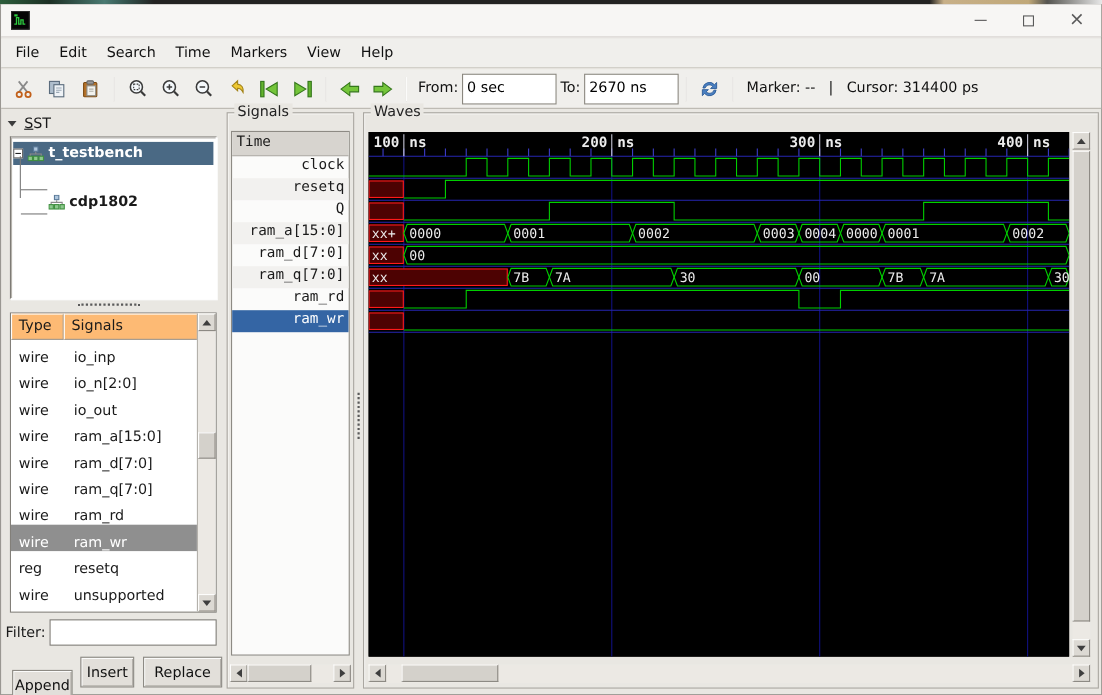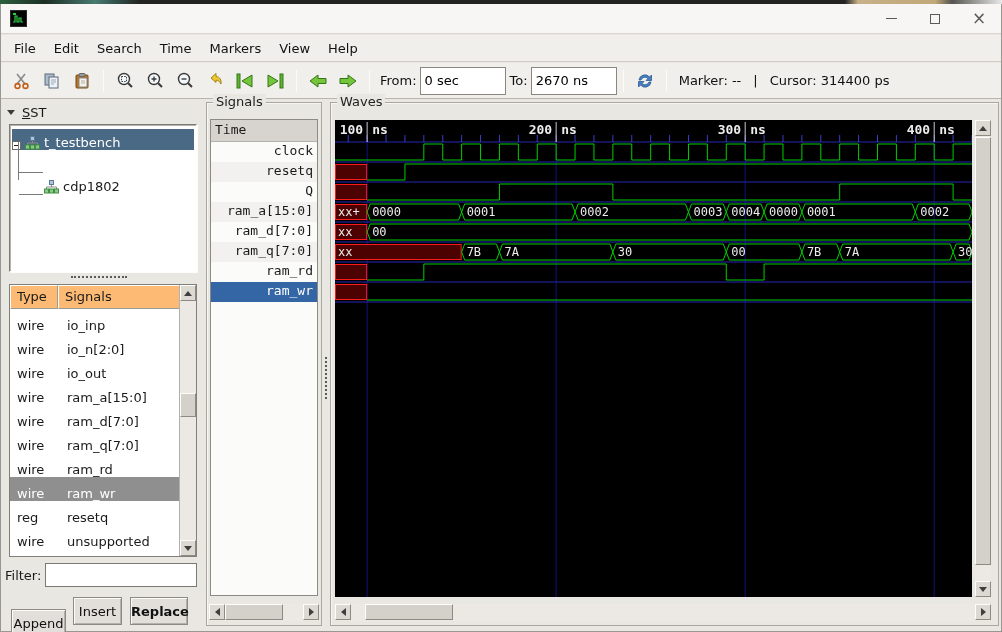--- a/index.html
+++ b/index.html
@@ -37,21 +37,21 @@
   
   #main { position:absolute; left:0; top:95px; width:100%; height:533px; }
 
   
   #sst-header { position:absolute; left:6px; top:6px; display:flex; align-items:center; }
   #sst-tri { width:0; height:0; border-left:4px solid transparent; border-right:4px solid transparent; border-top:5px solid #3c3c3c; margin-right:7px; }
   #sst-accel { text-decoration:underline; }
 
   
   #tree { position:absolute; left:8px; top:25px; width:188px; height:148px; background:#fff; border:1px solid #7e7b75; border-right-color:#fff; border-bottom-color:#fff; box-shadow:inset 1px 1px 0 #b6b3ad, 1px 1px 0 #fdfdfd; overflow:hidden; }
-  .tree-row { position:absolute; left:2px; height:21px; display:flex; align-items:flex-end; width:182px; }
+  .tree-row { position:absolute; left:2px; height:21px; display:flex; align-items:center; width:182px;font-weight:bold; }
   .tree-sel { background:#4a6984; color:#fff; }
   .expander { width:9px; height:9px; background:#fff; border:1px solid #6a6a6a; position:relative; flex:none; }
   .expander::after { content:""; position:absolute; left:1px; top:3px; width:5px; height:1px; background:#222; }
   .tree-line { position:absolute; background:#7a7a7a; }
   .hier-icon { flex:none; margin:0 4px; }
 
   #dots-h { position:absolute; left:70px; top:177px; width:56px; border-top:2px dotted #5a5a5a; }
 
   
   #sigtable-wrap { position:absolute; left:8px; top:185px; width:188px; height:273px; background:#fff; border:1px solid #827f79; }
@@ -74,21 +74,21 @@
   .arr-down { border-left:4px solid transparent; border-right:4px solid transparent; border-top:5px solid #3e3e3e; }
   .arr-left { border-top:4px solid transparent; border-bottom:4px solid transparent; border-right:5px solid #3e3e3e; }
   .arr-right{ border-top:4px solid transparent; border-bottom:4px solid transparent; border-left:5px solid #3e3e3e; }
 
   
   #filter-label { position:absolute; left:4px; top:469px; }
   #filter-input { position:absolute; left:44px; top:464px; width:152px; height:24px; border:1px solid #7d7a74; background:#fff; font-size:13px; padding:0 4px; }
   .gbtn { position:absolute; top:498px; height:28px; background:#e2dfda; border:1px solid #8d8a84; box-shadow:inset 1px 1px 0 #fbfbfa, inset -1px -1px 0 #b4b1ab; font-family:"DejaVu Sans",sans-serif; font-size:13px; color:#111; }
   #btn-append { left:10px; width:55px;margin-top:12px; }
   #btn-insert { left:72px; width:49px; }
-  #btn-replace{ left:129px; width:58px;font-weight:bold; }
+  #btn-replace{ left:129px; width:72px; }
 
   
   .frame { position:absolute; top:3px; height:524px; border:1px solid #aaa7a1; box-shadow:inset 1px 1px 0 #f6f5f2; }
   .frame-label { position:absolute; top:-9px; left:6px; background:#e9e7e2; padding:0 3px; font-size:13px; color:#222; }
   #signals-frame { left:205px; width:116px; }
   #waves-frame { left:329px; width:669px; }
 
   
   #siglist { position:absolute; left:3px; top:16px; width:108px; height:477px; background:#fbfbfa; border:1px solid #8d8a84; overflow:hidden; font-family:"DejaVu Sans Mono","Liberation Mono",monospace; }
   #siglist-time { height:22px; background:#d7d4cf; border-bottom:1px solid #b4b1ab; padding:2px 0 0 4px; }

